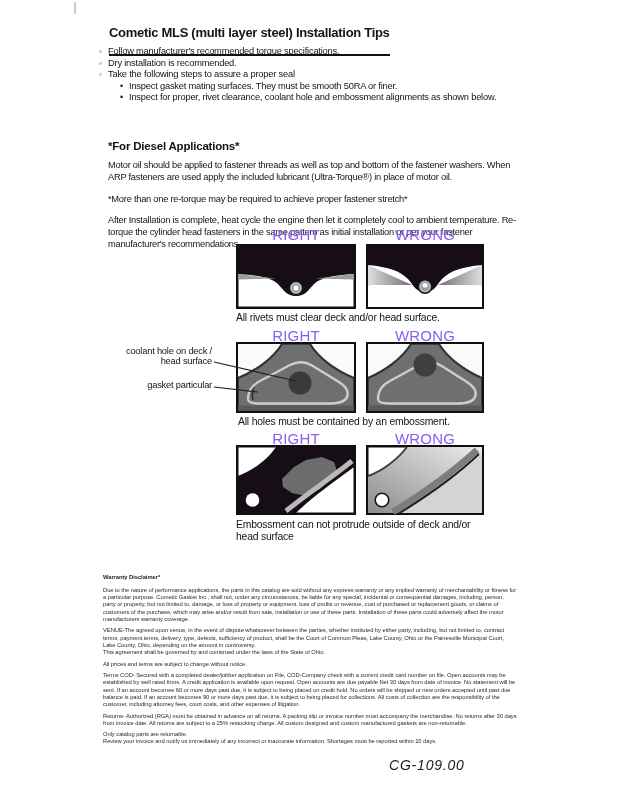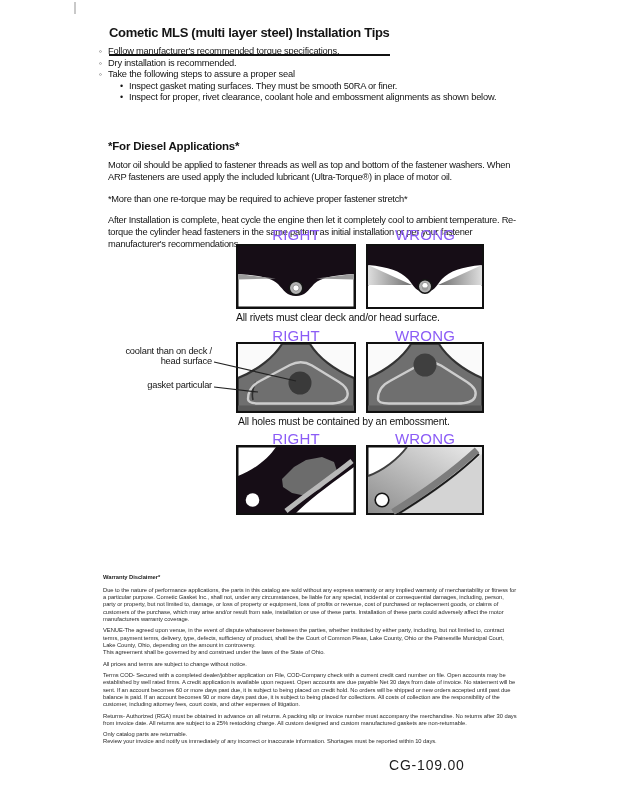--- a/index.html
+++ b/index.html
@@ -22,21 +22,21 @@
   .diesel p{margin:0 0 9px 0;}
   .dg-label{position:absolute;font-size:15px;letter-spacing:0.2px;text-align:center;color:#8b5cf6;}
   .dg-svg{position:absolute;}
   .dg-cap{position:absolute;font-size:10.4px;letter-spacing:-0.2px;line-height:11.8px;color:#141414;}
   .side-label{position:absolute;font-size:9.3px;letter-spacing:-0.2px;line-height:9.8px;text-align:right;color:#141414;}
   .leaders{position:absolute;left:0;top:0;pointer-events:none;}
   .legal{position:absolute;left:103px;top:574px;width:414px;font-size:5.8px;letter-spacing:-0.05px;line-height:7.15px;color:#2a2a2a;}
   .legal .l-head{font-weight:bold;margin:0 0 6px 0;color:#1c1c1c;}
   .legal p{margin:0 0 4.5px 0;}
   .legal p.nogap{margin-bottom:0;}
-  .pagenum{position:absolute;left:389px;top:757px;font-size:14px;letter-spacing:0.8px;color:#1c1c1c;}
+  .pagenum{position:absolute;left:389px;top:757px;font-size:14px;letter-spacing:0.8px;color:#1c1c1c;font-style:italic;}
 </style>
 </head>
 <body>
 
 <div class="page">
 
   <div class="tick"></div>
 
   <div class="title">Cometic MLS (multi layer steel) Installation Tips</div>
 
@@ -101,21 +101,21 @@
     <circle cx="59" cy="42.5" r="6.8" fill="#b3b3b3" stroke="#141414" stroke-width="1.6"></circle>
     <circle cx="59" cy="41.5" r="3.1" fill="#ffffff" stroke="#777777" stroke-width="0.7"></circle>
     <path d="M55.9,43.5 A3.1,3.1 0 0 0 62.1,43.5 Z" fill="#9a9a9a"></path>
   </svg>
 
   <div class="dg-cap" style="left:236px;top:312px;width:260px">All rivets must clear deck and/or head surface.</div>
 
   <div class="dg-label" style="left:236px;top:327px;width:120px">RIGHT</div>
   <div class="dg-label" style="left:366px;top:327px;width:118px">WRONG</div>
 
-  <div class="side-label" style="left:112px;top:347px;width:100px">coolant than on deck / head surface</div>
+  <div class="side-label" style="left:112px;top:347px;width:100px">coolant hole on deck / head surface</div>
   <div class="side-label" style="left:108px;top:381px;width:104px">gasket particular</div>
 
   <svg class="dg-svg" style="left:236px;top:342px" width="120" height="71" viewBox="0 0 120 71">
     <rect x="1.25" y="1.25" width="117.5" height="68.5" fill="#6f6f6f" stroke="#101010" stroke-width="2.5"></rect>
     <path d="M2,2 L46,2 C38,15 22,28 2,36 Z" fill="#fafafa"></path>
     <path d="M46,2 C38,15 22,28 2,36" fill="none" stroke="#333333" stroke-width="2.2"></path>
     <path d="M118,2 L74,2 C82,15 98,28 118,36 Z" fill="#fafafa"></path>
     <path d="M74,2 C82,15 98,28 118,36" fill="none" stroke="#333333" stroke-width="2.2"></path>
     <rect x="2" y="63.5" width="116" height="5.25" fill="#595959"></rect>
     <path d="M20,40 C16.5,46 15.5,52 17,58" fill="none" stroke="#2f2f2f" stroke-width="1.6"></path>
@@ -161,20 +161,21 @@
     </defs>
     <rect x="1.25" y="1.25" width="115.5" height="67.5" fill="#ffffff" stroke="#101010" stroke-width="2.5"></rect>
     <path d="M2,31 C17,25.5 32,14 41,2 L116,2 L116,68 L2,68 Z" fill="url(#wg3)"></path>
     <path d="M36,68 C62,52 92,31 116,9 L116,68 Z" fill="#d4d4d4"></path>
     <path d="M27,67 C53,51 85,29 111,5" fill="none" stroke="#7d7d7d" stroke-width="6.5"></path>
     <path d="M32,69 C58,53 89,32 113,9" fill="none" stroke="#1c1c1c" stroke-width="1.8"></path>
     <path d="M41,2 C32,14 17,25.5 2,31" fill="none" stroke="#3f3f3f" stroke-width="2"></path>
     <circle cx="16" cy="55" r="6.8" fill="#ffffff" stroke="#141414" stroke-width="1.6"></circle>
   </svg>
 
+  <div class="dg-cap" style="left:236px;top:519px;width:252px">Embossment can not protrude outside of deck and/or head surface</div>
 
   <div class="legal">
     <div class="l-head">Warranty Disclaimer*</div>
     <p>Due to the nature of performance applications, the parts in this catalog are sold without any express warranty or any implied warranty of merchantability or fitness for a particular purpose.  Cometic Gasket Inc., shall not, under any circumstances, be liable for any special, incidental or consequential damages, including, person, party or property, but not limited to, damage, or loss of property or equipment, loss of profits or revenue, cost of purchased or replacement goods, or claims of customers of the purchase, which may arise and/or result from sale, installation or use of these parts.  Installation of these parts could adversely affect the motor manufacturers warranty coverage.</p>
     <p class="nogap">VENUE-The agreed upon venue, in the event of dispute whatsoever between the parties, whether instituted by either party, including, but not limited to, contract terms, payment terms, delivery, type, defects, sufficiency of product, shall be the Court of Common Pleas, Lake County, Ohio or the Painesville Municipal Court, Lake County, Ohio, depending on the amount in controversy.</p>
     <p>This agreement shall be governed by and construed under the laws of the State of Ohio.</p>
     <p>All prices and terms are subject to change without notice.</p>
     <p>Terms COD- Secured with a completed dealer/jobber application on File, COD-Company check with a current credit card number on file.  Open accounts may be established by well rated firms.  A credit application is available upon request.  Open accounts are due payable Net 30 days from date of invoice.  No statement will be sent.  If an account becomes 60 or more days past due, it is subject to being placed on credit hold.  No orders will be shipped or new orders accepted until past due balance is paid.  If an account becomes 90 or more days past due, it is subject to being placed for collections.  All costs of collection are the responsibility of the customer, including attorney fees, court costs, and other expenses of litigation.</p>
     <p>Returns- Authorized (RGA) must be obtained in advance on all returns.  A packing slip or invoice number must accompany the merchandise.  No returns after 30 days from invoice date.  All returns are subject to a 25% restocking charge.  All custom designed and custom manufactured gaskets are non-returnable.</p>
     <p class="nogap">Only catalog parts are returnable.</p>

